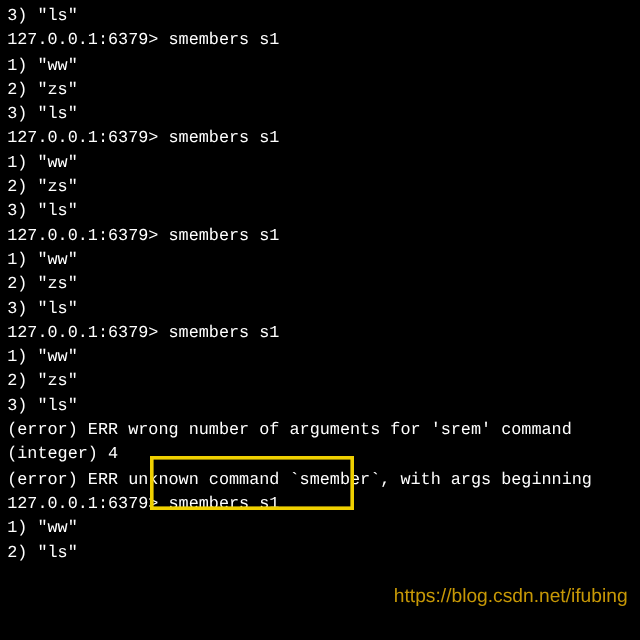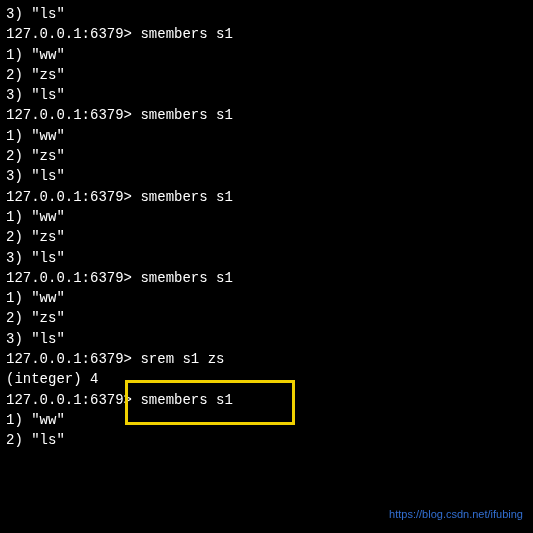--- a/index.html
+++ b/index.html
@@ -22,25 +22,25 @@
     .line {
       white-space: pre;
     }
     .highlight-box {
       position: absolute;
       border: 3px solid #f0d000;
       pointer-events: none;
     }
     .watermark {
       position: absolute;
-      bottom: 10px;
+      bottom: 24px;
       right: 10px;
-      color: #3b82f6;
+      color: #eab308;
       font-family: Arial, sans-serif;
-      font-size: 11px;
+      font-size: 16px;
       opacity: 0.85;
     }
   </style>
 </head>
 <body>
 
 <div>
   <div class="line">3) "ls"</div>
   <div class="line">127.0.0.1:6379&gt; smembers s1</div>
   <div class="line">1) "ww"</div>
@@ -51,22 +51,23 @@
   <div class="line">2) "zs"</div>
   <div class="line">3) "ls"</div>
   <div class="line">127.0.0.1:6379&gt; smembers s1</div>
   <div class="line">1) "ww"</div>
   <div class="line">2) "zs"</div>
   <div class="line">3) "ls"</div>
   <div class="line">127.0.0.1:6379&gt; smembers s1</div>
   <div class="line">1) "ww"</div>
   <div class="line">2) "zs"</div>
   <div class="line">3) "ls"</div>
-  <div class="line">127.0.0.1:6379&gt; srem s1 zs</div>
+  <div class="line">(error) ERR wrong number of arguments for 'srem' command</div>
   <div class="line">(integer) 4</div>
+  <div class="line">(error) ERR unknown command `smember`, with args beginning</div>
   <div class="line">127.0.0.1:6379&gt; smembers s1</div>
   <div class="line">1) "ww"</div>
   <div class="line">2) "ls"</div>
   <div class="line"></div>
 </div>
 
 <div class="highlight-box" style="top: 380px; left: 125px; width: 170px; height: 45px;"></div>
 
 <div class="watermark">https://blog.csdn.net/ifubing</div>
 

